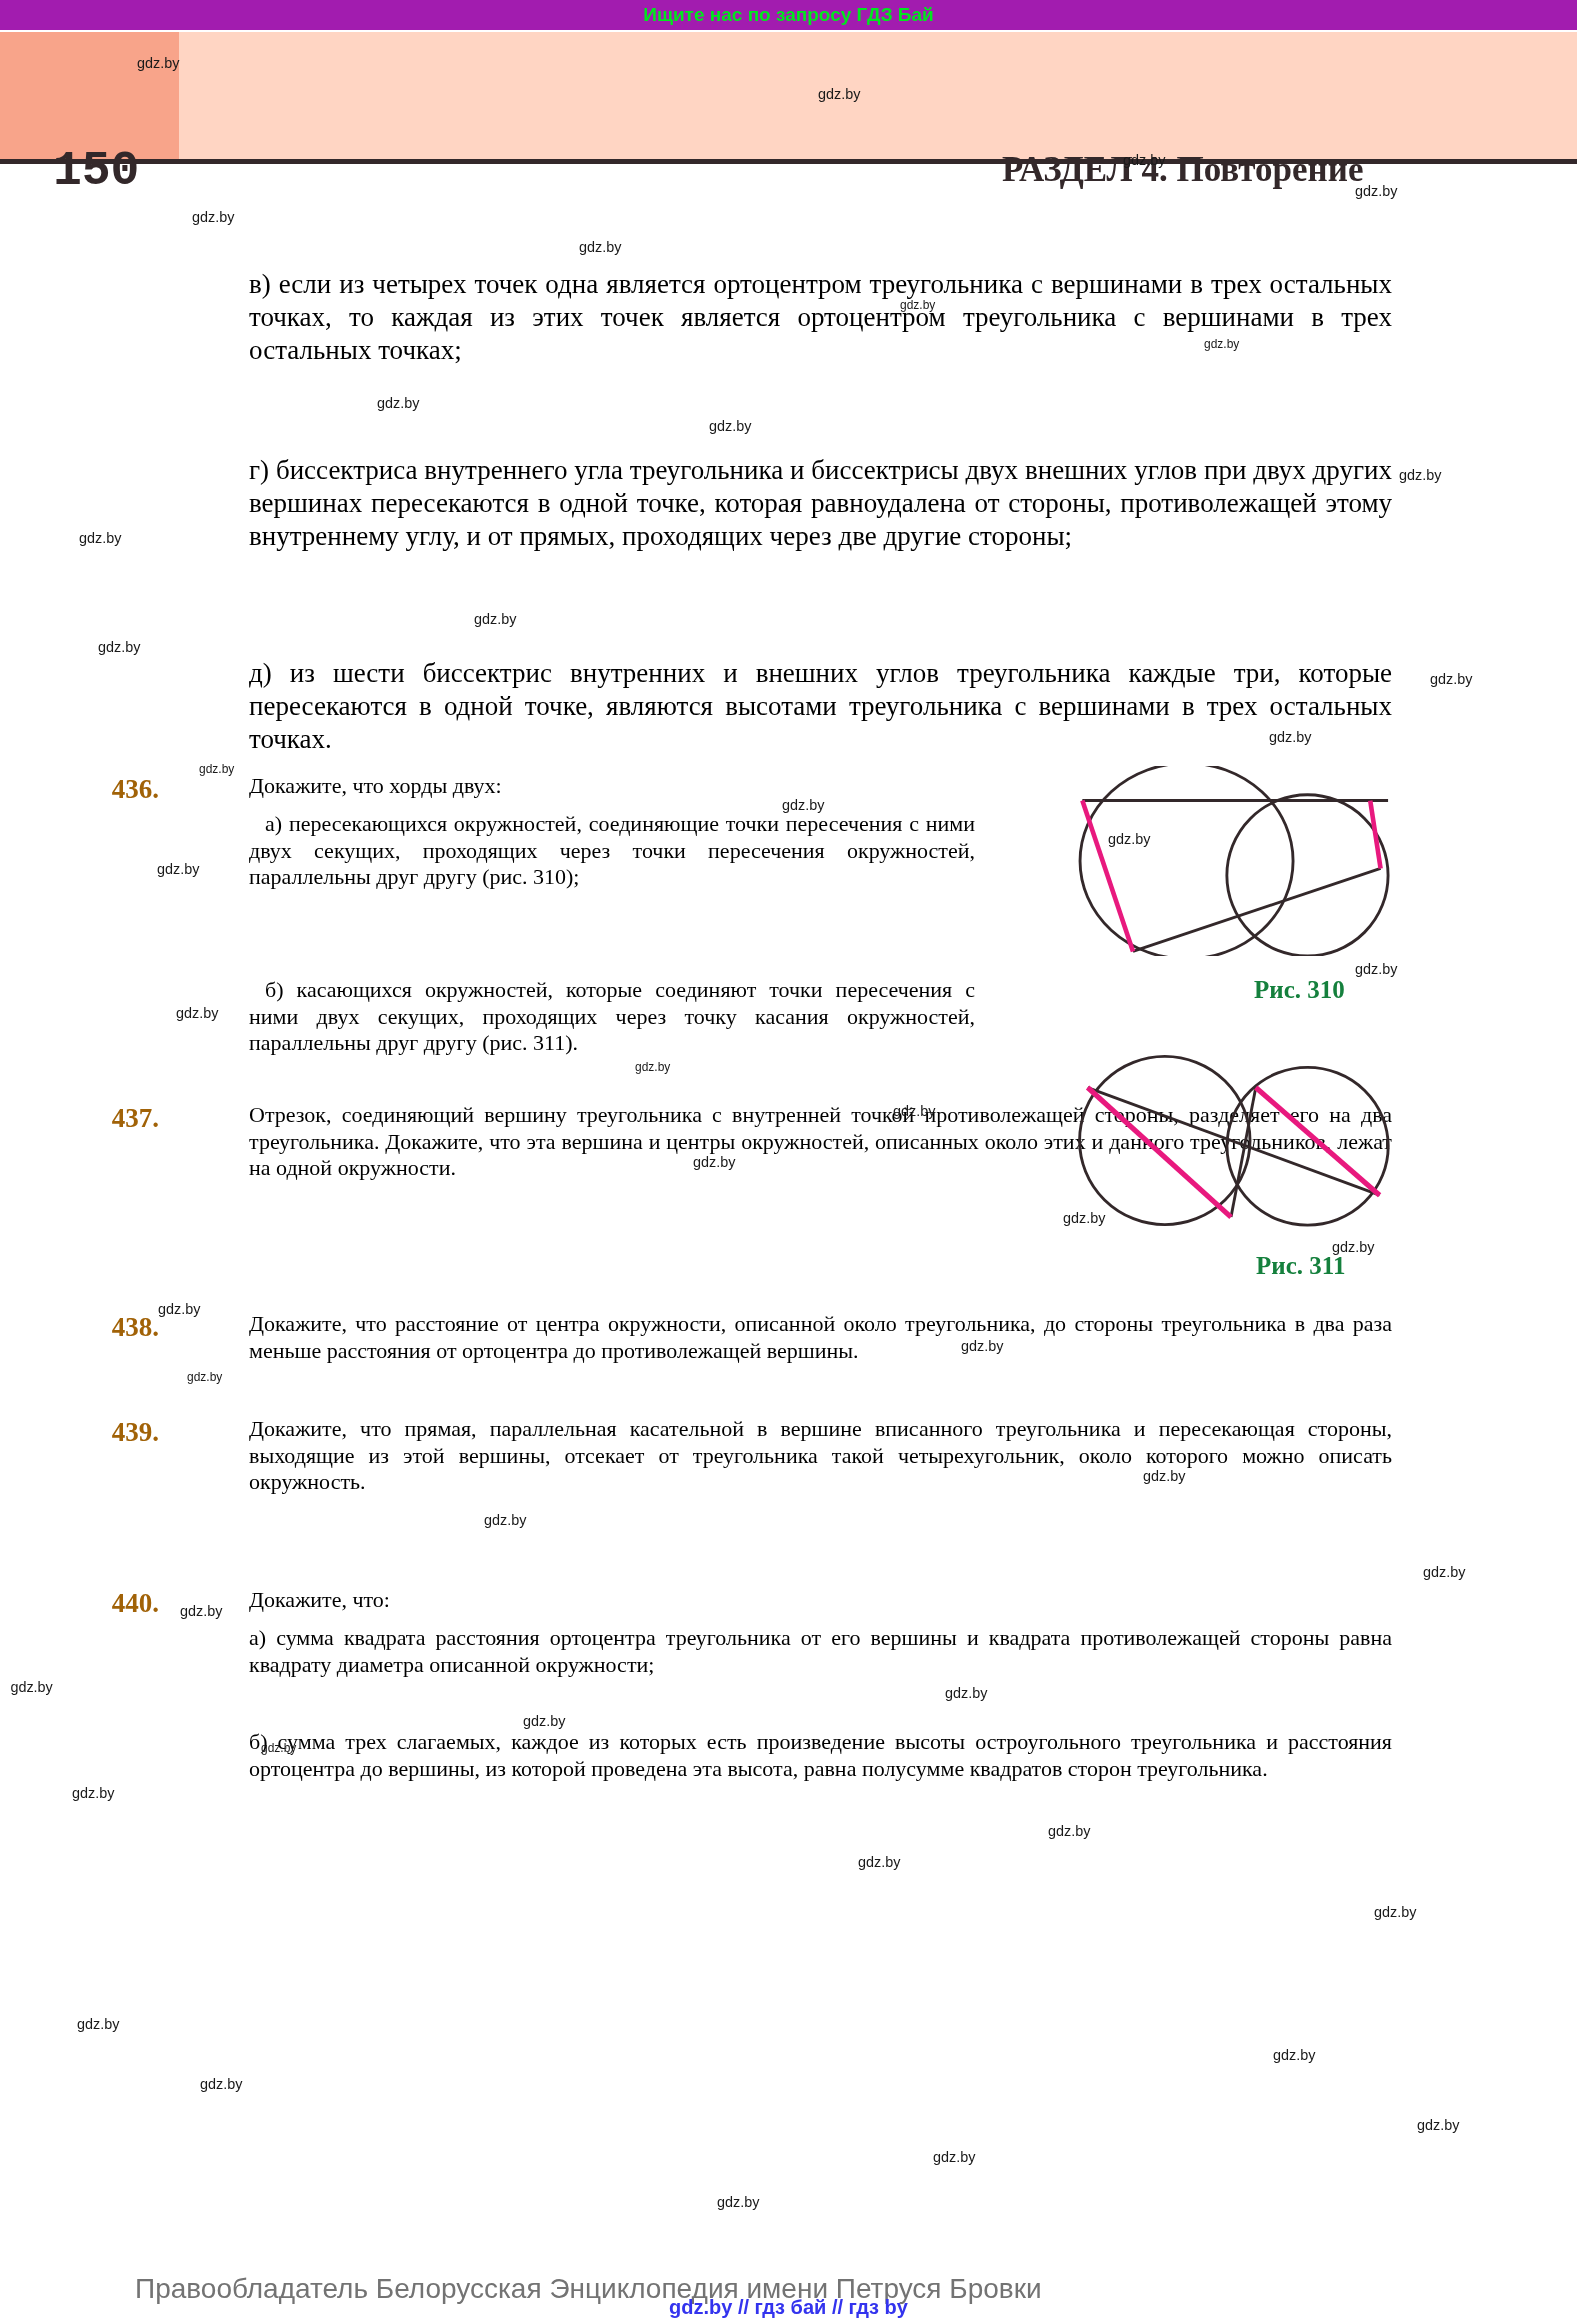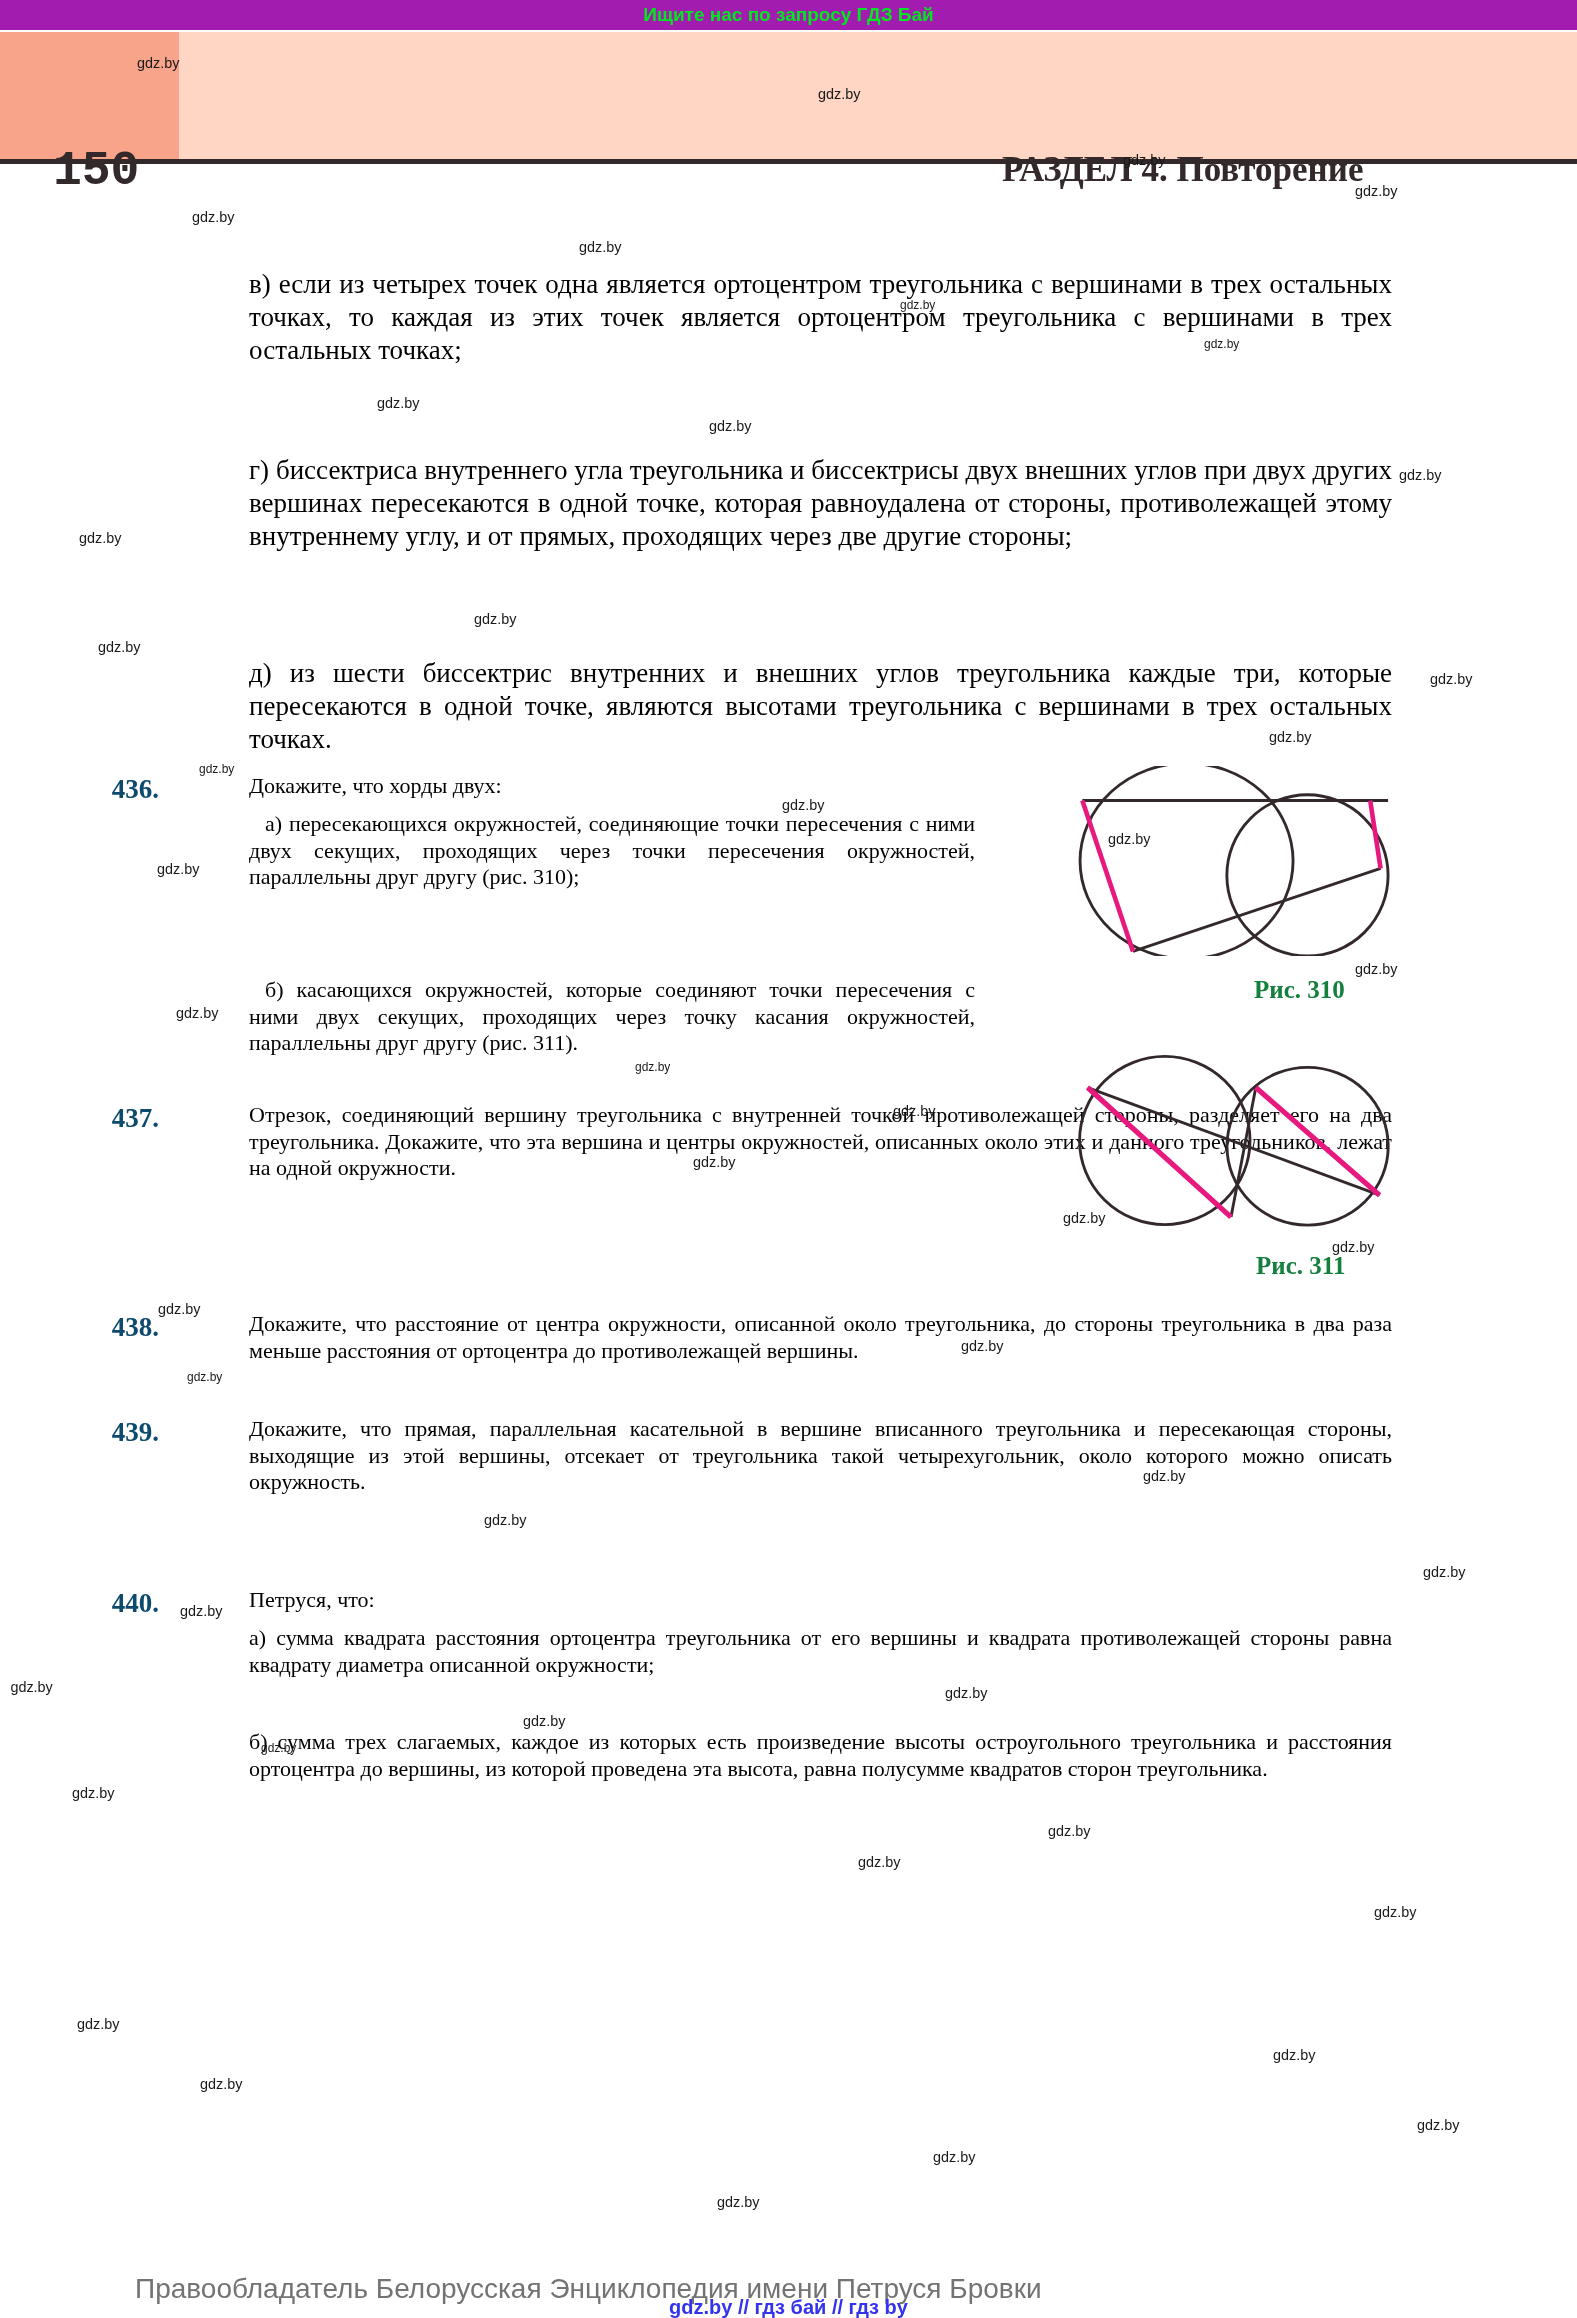--- a/index.html
+++ b/index.html
@@ -63,21 +63,21 @@
     position:absolute;
     font-family:"Liberation Serif",serif;
     font-size:22px;color:#000000;
     line-height:1.215;
     text-align:justify;
     font-stretch:condensed;
   }
   .tasknum{
     position:absolute;
     font-family:"Liberation Serif",serif;
-    font-size:27px;font-weight:bold;color:#0c4a6e;
+    font-size:27px;font-weight:bold;color:#a16207;
     line-height:1.215;
     text-align:right;width:81px;
   }
 
   
   .figure{position:absolute;}
   .figcaption{
     position:absolute;
     font-family:"Liberation Serif",serif;
     font-size:25px;font-weight:bold;color:#15803d;
@@ -137,21 +137,21 @@
   <div class="tasknum" style="left:78px;top:929px;">437.</div>
   <div class="task" style="left:249px;top:929px;width:1143px;">Отрезок, соединяющий вершину треугольника с внутренней точкой противолежащей стороны, разделяет его на два треугольника. Докажите, что эта вершина и центры окружностей, описанных около этих и данного треугольников, лежат на одной окружности.</div>
 
   <div class="tasknum" style="left:78px;top:1138px;">438.</div>
   <div class="task" style="left:249px;top:1138px;width:1143px;">Докажите, что расстояние от центра окружности, описанной около треугольника, до стороны треугольника в два раза меньше расстояния от ортоцентра до противолежащей вершины.</div>
 
   <div class="tasknum" style="left:78px;top:1243px;">439.</div>
   <div class="task" style="left:249px;top:1243px;width:1143px;">Докажите, что прямая, параллельная касательной в вершине вписанного треугольника и пересекающая стороны, выходящие из этой вершины, отсекает от треугольника такой четырехугольник, около которого можно описать окружность.</div>
 
   <div class="tasknum" style="left:78px;top:1414px;">440.</div>
-  <div class="task" style="left:249px;top:1414px;width:662px;">Петруся, что:</div>
+  <div class="task" style="left:249px;top:1414px;width:662px;">Докажите, что:</div>
   <div class="task" style="left:249px;top:1452px;width:1143px;">а) сумма квадрата расстояния ортоцентра треугольника от его вершины и квадрата противолежащей стороны равна квадрату диаметра описанной окружности;</div>
   <div class="task" style="left:249px;top:1556px;width:1143px;">б) сумма трех слагаемых, каждое из которых есть произведение высоты остроугольного треугольника и расстояния ортоцентра до вершины, из которой проведена эта высота, равна полусумме квадратов сторон треугольника.</div>
 </div>
 
 <div class="figure" style="left:1057px;top:766px;width:357px;height:190px;">
   <svg width="357" height="190" viewBox="0 0 620 330">
 
     <ellipse cx="225" cy="165" rx="185" ry="170" fill="none" stroke="#33282a" stroke-width="5"></ellipse>
 
     <ellipse cx="435" cy="190" rx="140" ry="140" fill="none" stroke="#33282a" stroke-width="5"></ellipse>

